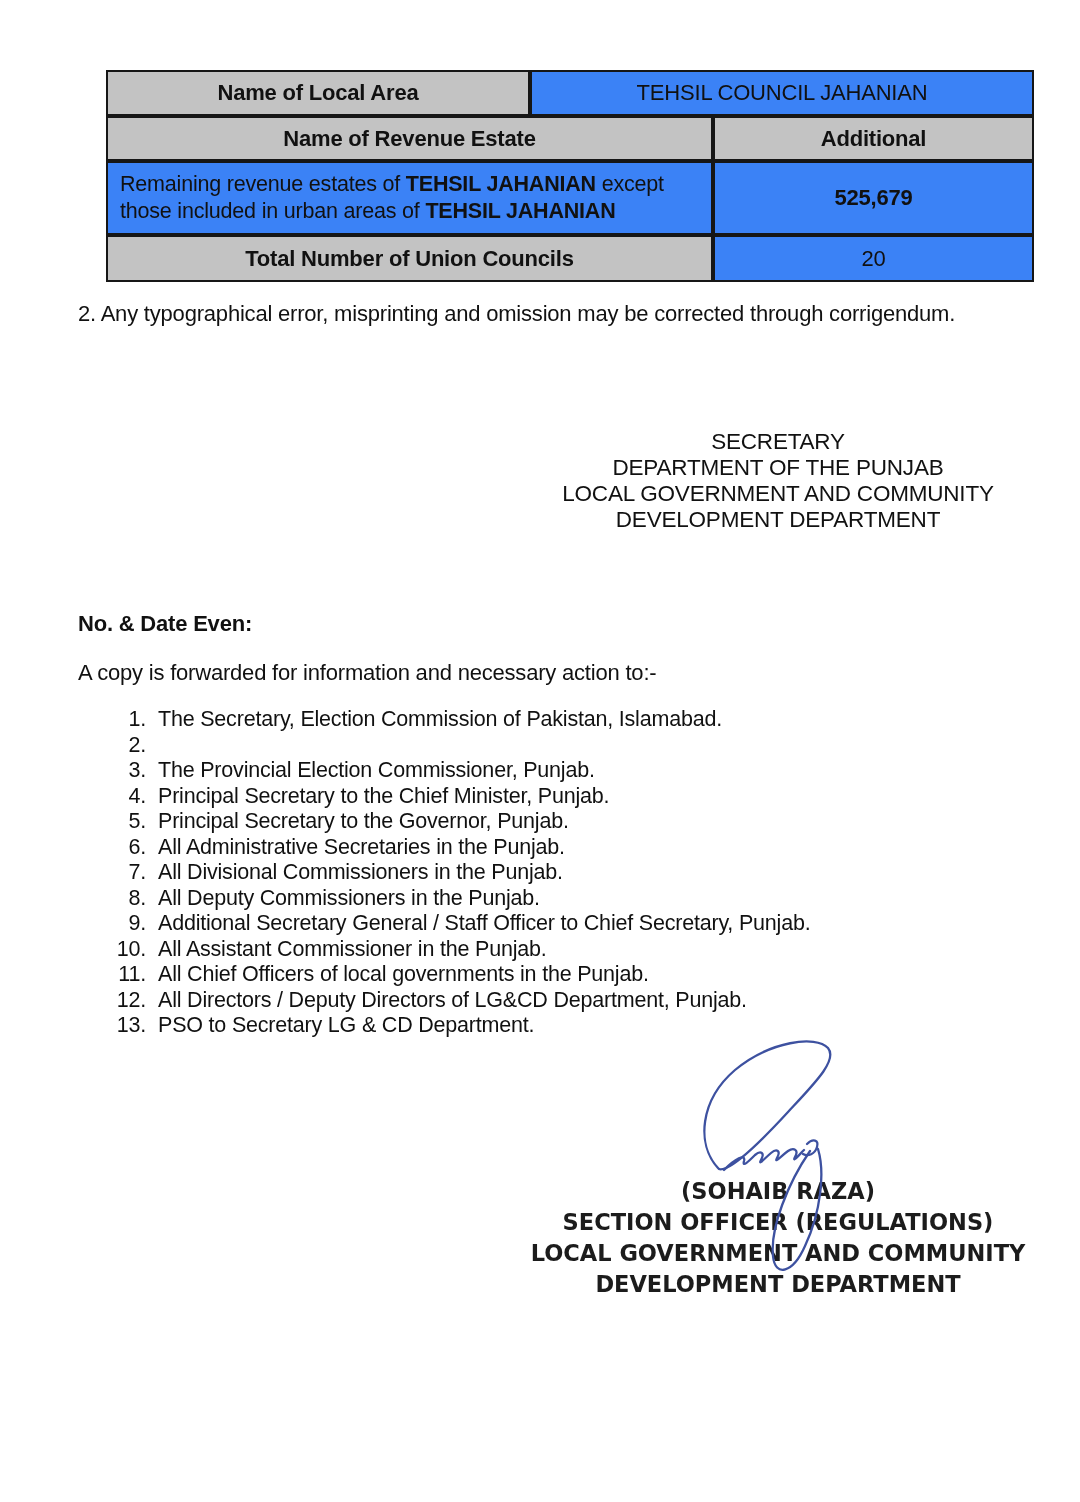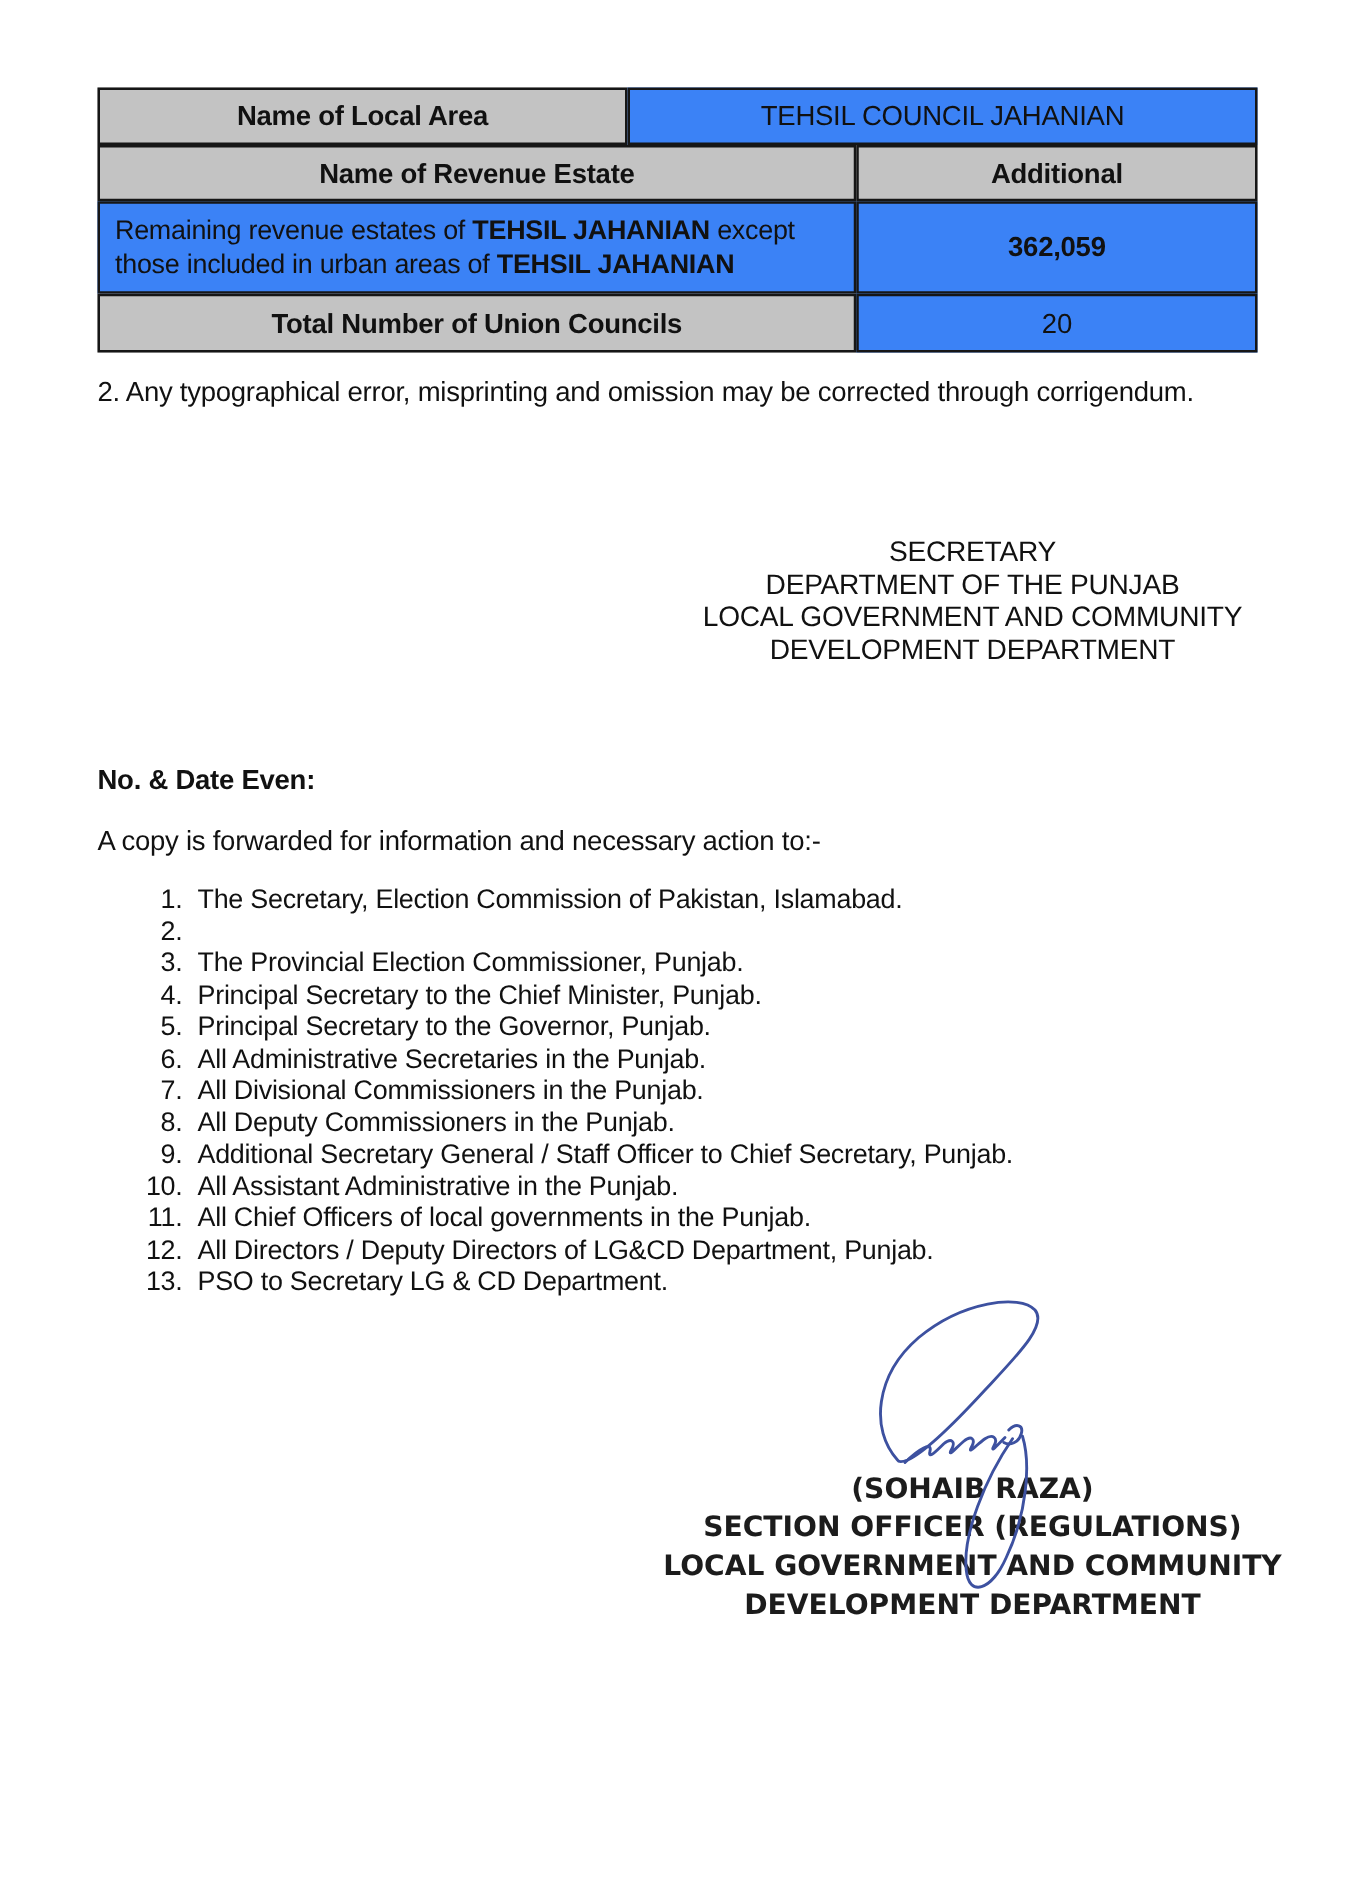--- a/index.html
+++ b/index.html
@@ -14,21 +14,21 @@
     width: 1080px;
     height: 1502px;
     margin: 0 auto;
     background: #ffffff;
     overflow: hidden;
   }
 
   
   .doc-table {
     position: absolute;
-    top: 70px; left: 66px;
+    top: 70px; left: 94px;
     width: 928px;
     border-collapse: separate;
     border-spacing: 0;
     table-layout: fixed;
     padding-left: 12px;
   }
   .doc-table td {
     border: 2px solid #161616;
     font-size: 22px;
     text-align: center;
@@ -136,21 +136,21 @@
         <tr class="row-1">
       <td class="gray">Name of Local Area</td>
       <td class="white" colspan="2">TEHSIL COUNCIL JAHANIAN</td>
     </tr>
     <tr class="row-2">
       <td class="gray" colspan="2">Name of Revenue Estate</td>
       <td class="gray">Additional</td>
     </tr>
     <tr class="row-3">
       <td class="white lefttext" colspan="2"><span>Remaining revenue estates of </span><span class="bold-inline">TEHSIL JAHANIAN</span><span> except those included in urban areas of </span><span class="bold-inline">TEHSIL JAHANIAN</span></td>
-      <td class="white bold-inline">362,059</td>
+      <td class="white bold-inline">525,679</td>
     </tr>
     <tr class="row-4">
       <td class="gray" colspan="2">Total Number of Union Councils</td>
       <td class="white">20</td>
     </tr>
   </tbody>
     </table>
 
   <div class="para">2. Any typographical error, misprinting and omission may be corrected through corrigendum.</div>
 
@@ -196,21 +196,21 @@
     <li>
         <span class="li-num">8.</span>
         <span>All Deputy Commissioners in the Punjab.</span>
       </li>
     <li>
         <span class="li-num">9.</span>
         <span>Additional Secretary General / Staff Officer to Chief Secretary, Punjab.</span>
       </li>
     <li>
         <span class="li-num">10.</span>
-        <span>All Assistant Administrative in the Punjab.</span>
+        <span>All Assistant Commissioner in the Punjab.</span>
       </li>
     <li>
         <span class="li-num">11.</span>
         <span>All Chief Officers of local governments in the Punjab.</span>
       </li>
     <li>
         <span class="li-num">12.</span>
         <span>All Directors / Deputy Directors of LG&amp;CD Department, Punjab.</span>
       </li>
     <li>

